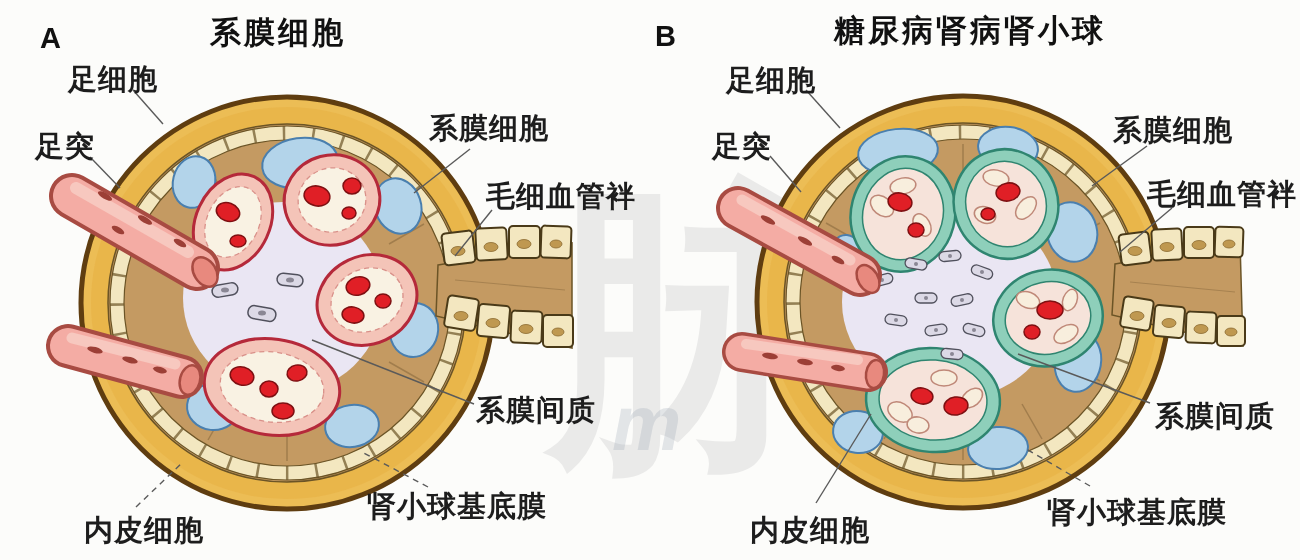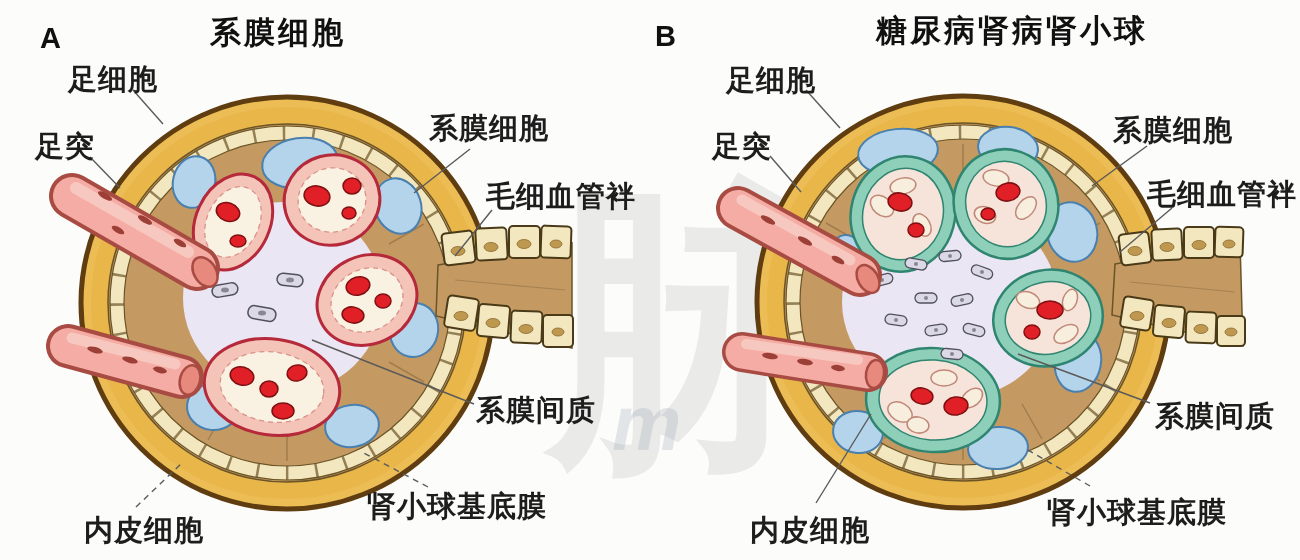--- a/index.html
+++ b/index.html
@@ -297,21 +297,21 @@
       <line x1="1172" y1="208" x2="1120" y2="252"></line>
       <line x1="1150" y1="403" x2="1018" y2="354"></line>
       <line x1="1090" y1="486" x2="1026" y2="449" stroke-dasharray="6 5"></line>
       <line x1="816" y1="503" x2="871" y2="414"></line>
     </g>
   </svg>
 
   <div class="panel-letter" style="left:40px;top:22px;">A</div>
   <div class="title" style="left:278px;top:12px;">系膜细胞</div>
   <div class="panel-letter" style="left:655px;top:20px;">B</div>
-  <div class="title" style="left:970px;top:10px;margin-left:42px;">糖尿病肾病肾小球</div>
+  <div class="title" style="left:970px;top:10px;">糖尿病肾病肾小球</div>
 
   <div class="lbl" style="left:68px;top:60px;">足细胞</div>
   <div class="lbl" style="left:35px;top:127px;">足突</div>
   <div class="lbl" style="left:429px;top:109px;">系膜细胞</div>
   <div class="lbl" style="left:486px;top:177px;">毛细血管袢</div>
   <div class="lbl" style="left:476px;top:391px;">系膜间质</div>
   <div class="lbl" style="left:367px;top:487px;">肾小球基底膜</div>
   <div class="lbl" style="left:84px;top:511px;">内皮细胞</div>
 
   <div class="lbl" style="left:726px;top:61px;">足细胞</div>

